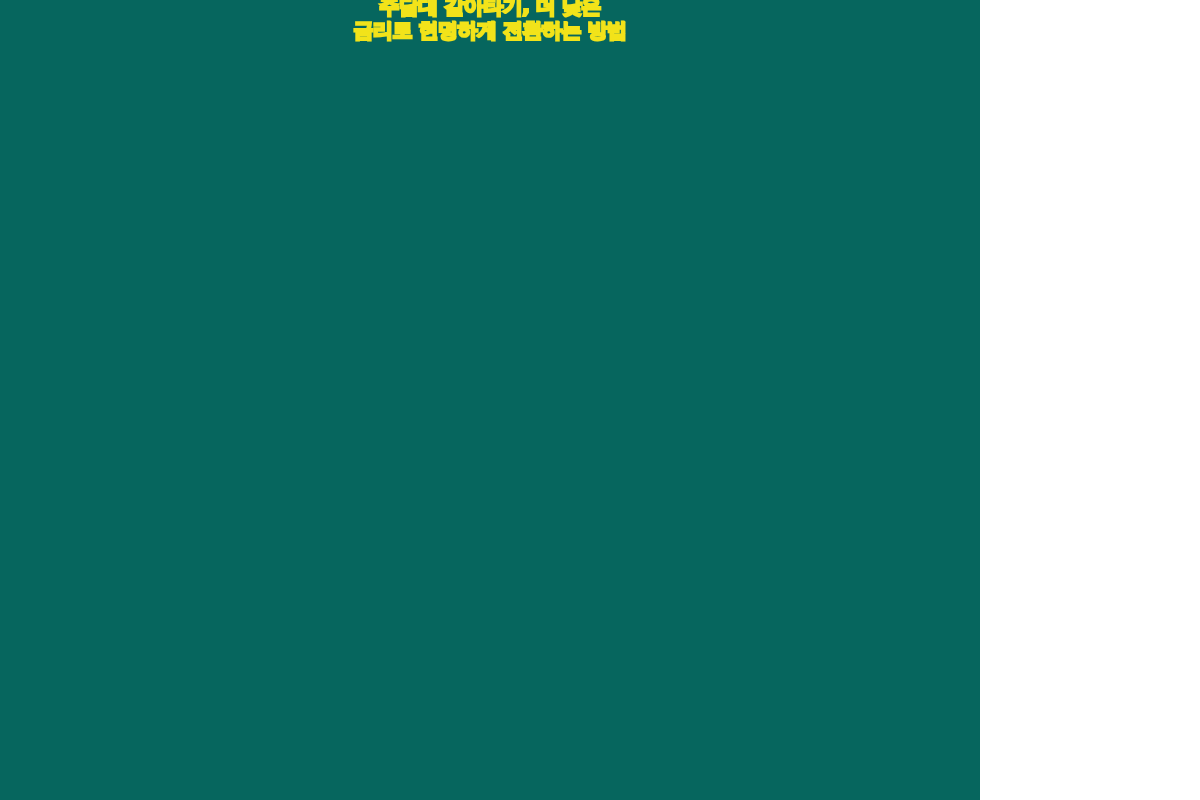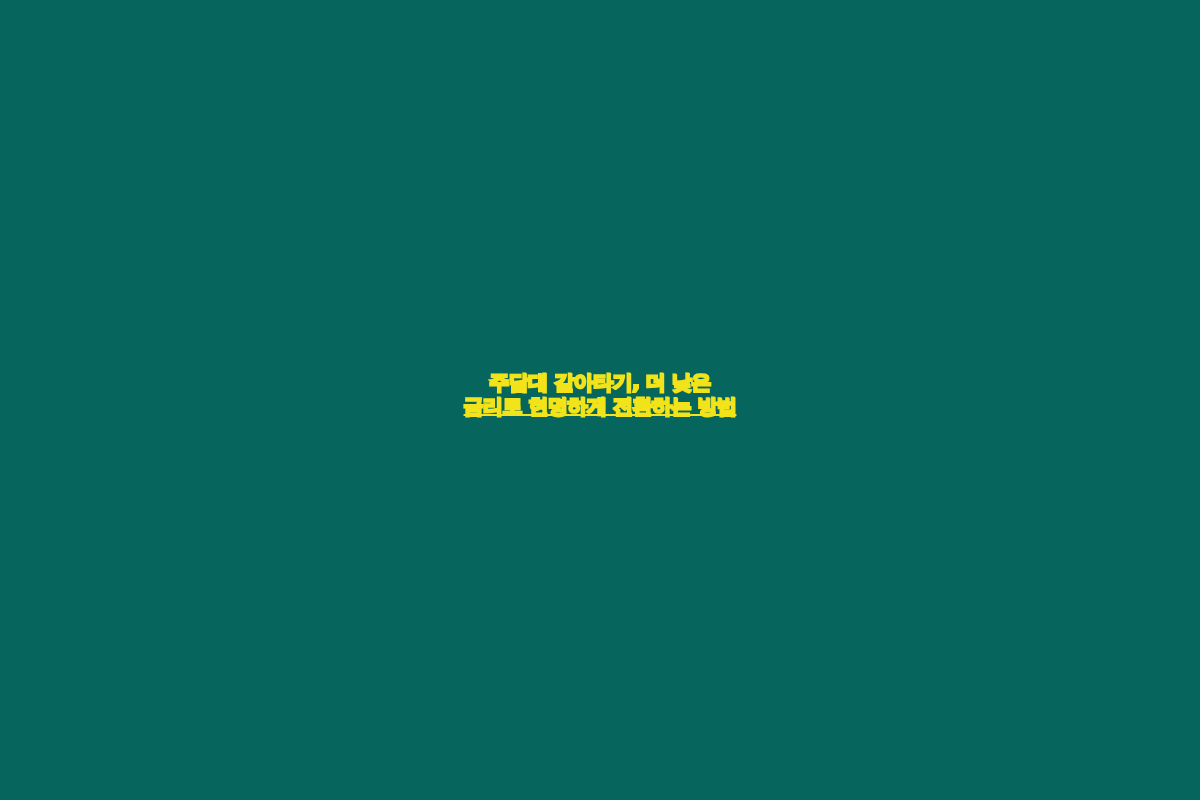--- a/index.html
+++ b/index.html
@@ -10,27 +10,27 @@
 
   body {
     width: 1200px;
     height: 800px;
     overflow: hidden;
     font-family: "DejaVu Sans", "Liberation Sans", sans-serif;
   }
 
   #title-card {
     position: relative;
-    width: 1200px;
+    width: 980px;
     height: 800px;
     box-sizing: border-box;
     display: flex;
     flex-direction: column;
     align-items: center;
-    justify-content: center;
+    justify-content: flex-start;
     background: #06665E;
     overflow: hidden;
   }
 
   #headline {
     width: 100%;
     margin: 0;
     padding: 0;
     text-align: center;
     color: #F2E31A;
@@ -53,21 +53,20 @@
   }
 
   #headline-line-1 {
     font-size: 86px;
     letter-spacing: -0.5px;
   }
 
   #headline-line-2 {
     font-size: 86px;
     letter-spacing: -0.5px;
-    text-decoration: underline;
   }
 </style>
 </head>
 <body>
 
 <div id="title-card" style="background: rgb(6, 102, 94);">
 
   <h1 id="headline" style="color: rgb(242, 227, 26);">
     <span class="headline-line" id="headline-line-1" style="-webkit-text-stroke-color: rgb(242, 227, 26); font-size: 20px;">주담대 갈아타기, 더 낮은</span>
     <span class="headline-line" id="headline-line-2" style="-webkit-text-stroke-color: rgb(242, 227, 26); font-size: 20px;">금리로 현명하게 전환하는 방법</span>

